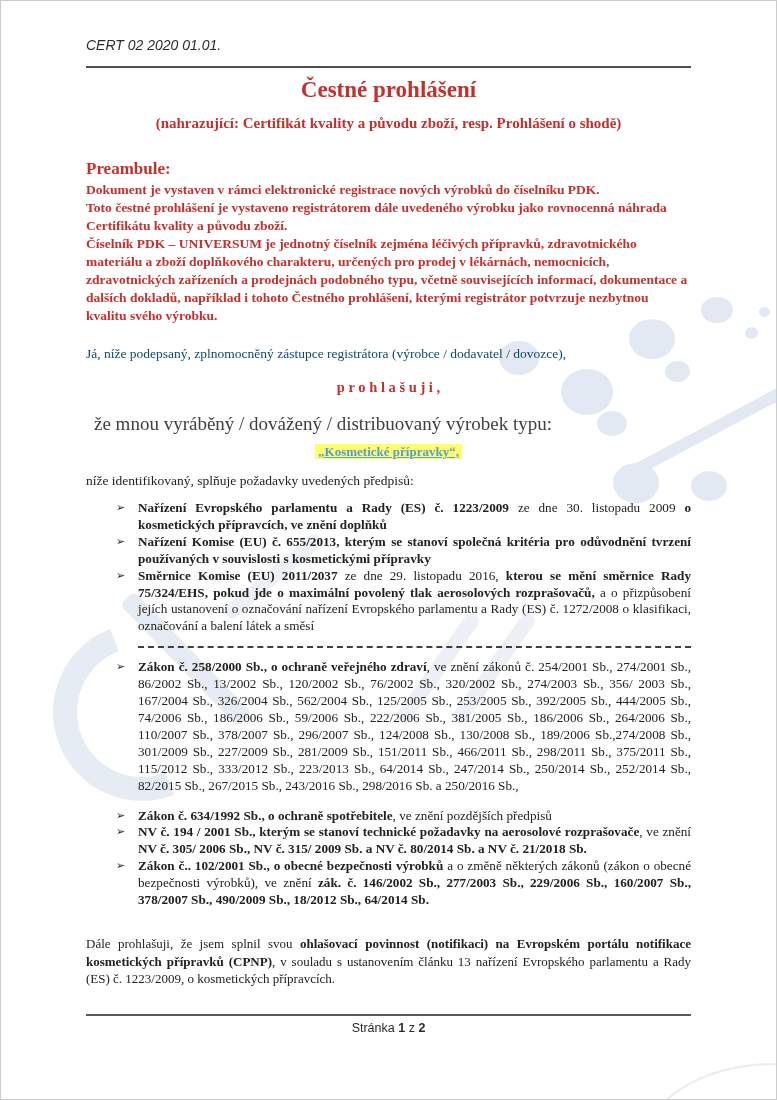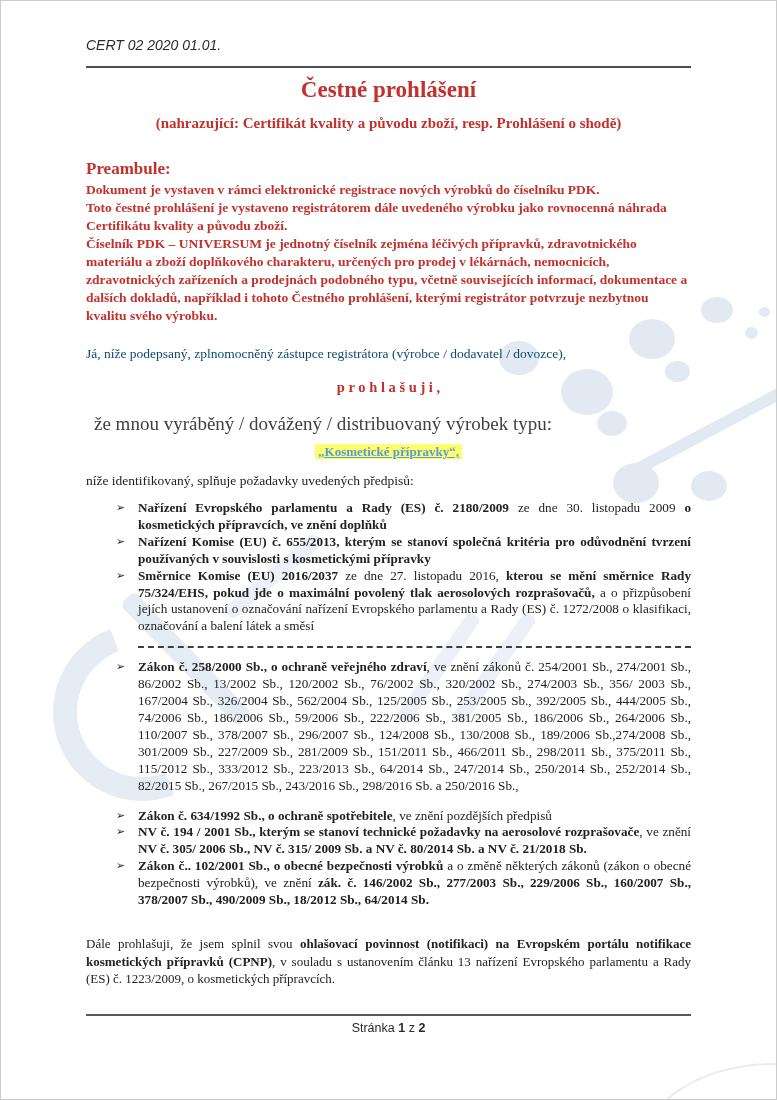--- a/index.html
+++ b/index.html
@@ -90,29 +90,29 @@
 
     <p class="intro">Já, níže podepsaný, zplnomocněný zástupce registrátora (výrobce / dodavatel / dovozce),</p>
     <p class="verb">p r o h l a š u j i ,</p>
     <p class="prod-intro">že mnou vyráběný / dovážený / distribuovaný výrobek typu:</p>
     <p class="prod-line"><span class="prod">„Kosmetické přípravky“,</span></p>
     <p class="comp-intro">níže identifikovaný, splňuje požadavky uvedených předpisů:</p>
 
     <ul class="reg">
       <li>
         <span class="blt">➢</span>
-        <span><b>Nařízení Evropského parlamentu a Rady (ES) č. 2180/2009 </b><span>ze dne 30. listopadu 2009 </span><b>o kosmetických přípravcích, ve znění doplňků</b></span>
+        <span><b>Nařízení Evropského parlamentu a Rady (ES) č. 1223/2009 </b><span>ze dne 30. listopadu 2009 </span><b>o kosmetických přípravcích, ve znění doplňků</b></span>
       </li>
       <li>
         <span class="blt">➢</span>
         <span><b>Nařízení Komise (EU) č. 655/2013, kterým se stanoví společná kritéria pro odůvodnění tvrzení používaných v souvislosti s kosmetickými přípravky</b></span>
       </li>
       <li>
         <span class="blt">➢</span>
-        <span><b>Směrnice Komise (EU) 2016/2037 </b><span>ze dne 27. listopadu 2016, </span><b>kterou se mění směrnice Rady 75/324/EHS, pokud jde o maximální povolený tlak aerosolových rozprašovačů, </b><span>a o přizpůsobení jejích ustanovení o označování nařízení Evropského parlamentu a Rady (ES) č. 1272/2008 o klasifikaci, označování a balení látek a směsí</span></span>
+        <span><b>Směrnice Komise (EU) 2011/2037 </b><span>ze dne 29. listopadu 2016, </span><b>kterou se mění směrnice Rady 75/324/EHS, pokud jde o maximální povolený tlak aerosolových rozprašovačů, </b><span>a o přizpůsobení jejích ustanovení o označování nařízení Evropského parlamentu a Rady (ES) č. 1272/2008 o klasifikaci, označování a balení látek a směsí</span></span>
       </li>
     </ul>
 
     <hr class="dashed">
 
     <ul class="reg">
       <li>
         <span class="blt">➢</span>
         <span><b>Zákon č. 258/2000 Sb., o ochraně veřejného zdraví</b><span>, ve znění zákonů č. 254/2001 Sb., 274/2001 Sb., 86/2002 Sb., 13/2002 Sb., 120/2002 Sb., 76/2002 Sb., 320/2002 Sb., 274/2003 Sb., 356/ 2003 Sb., 167/2004 Sb., 326/2004 Sb., 562/2004 Sb., 125/2005 Sb., 253/2005 Sb., 392/2005 Sb., 444/2005 Sb., 74/2006 Sb., 186/2006 Sb., 59/2006 Sb., 222/2006 Sb., 381/2005 Sb., 186/2006 Sb., 264/2006 Sb., 110/2007 Sb., 378/2007 Sb., 296/2007 Sb., 124/2008 Sb., 130/2008 Sb., 189/2006 Sb.,274/2008 Sb., 301/2009 Sb., 227/2009 Sb., 281/2009 Sb., 151/2011 Sb., 466/2011 Sb., 298/2011 Sb., 375/2011 Sb., 115/2012 Sb., 333/2012 Sb., 223/2013 Sb., 64/2014 Sb., 247/2014 Sb., 250/2014 Sb., 252/2014 Sb., 82/2015 Sb., 267/2015 Sb., 243/2016 Sb., 298/2016 Sb. a 250/2016 Sb.,</span></span>
       </li>

